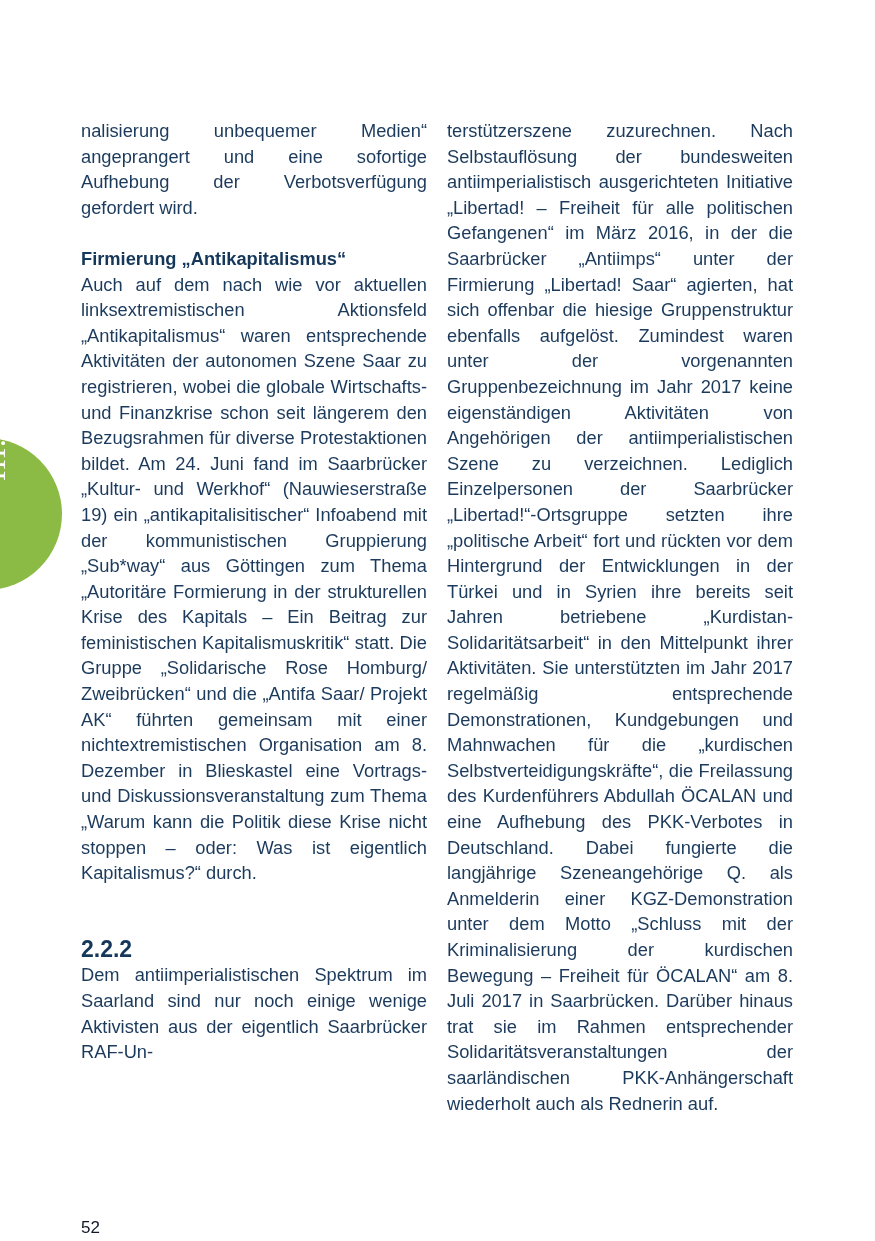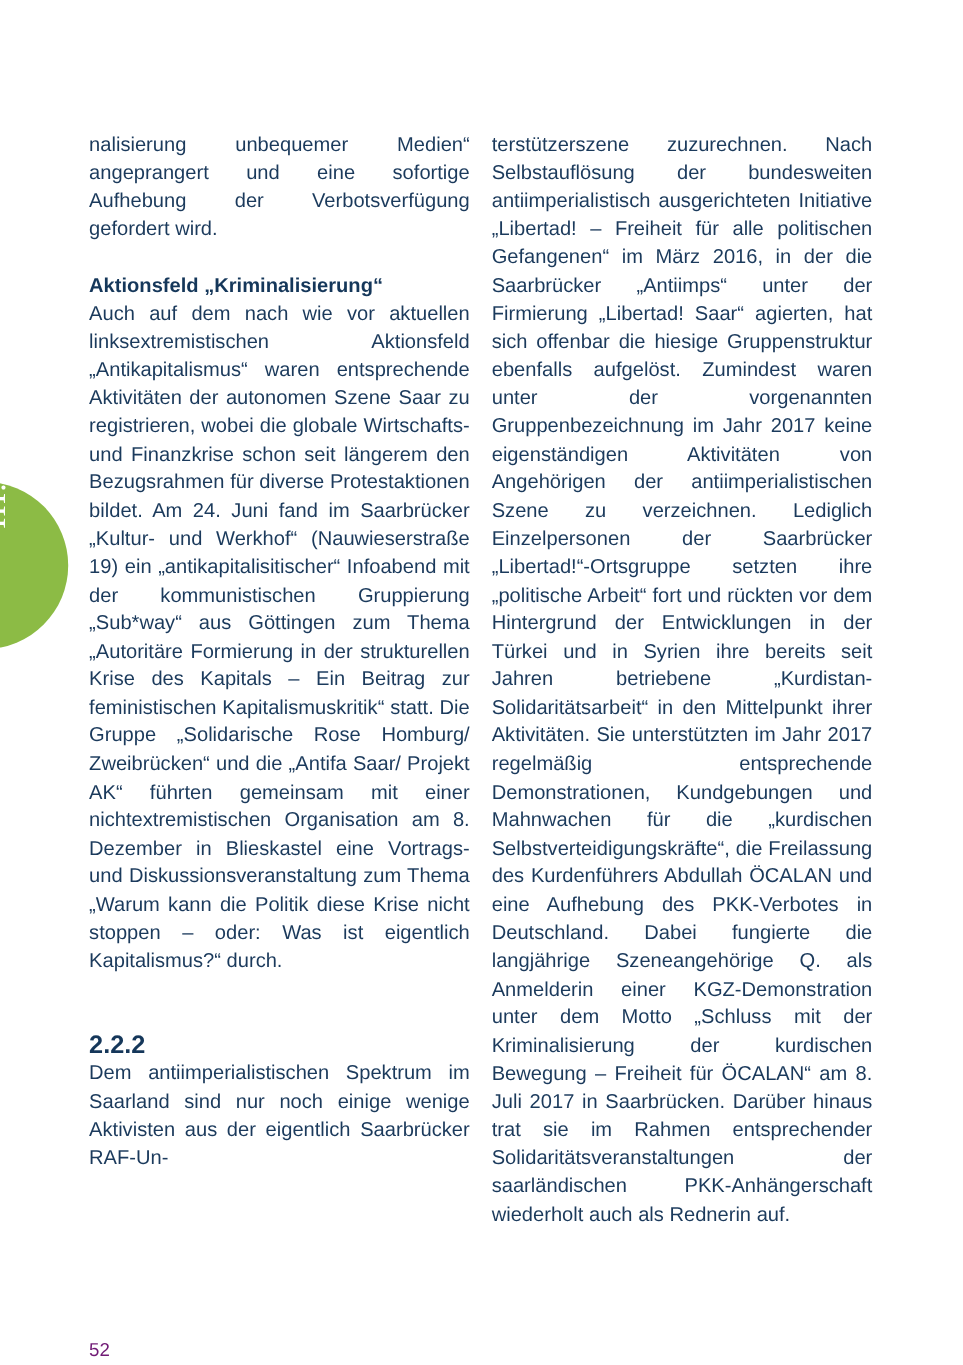--- a/index.html
+++ b/index.html
@@ -110,21 +110,21 @@
   }
   .numbered-heading .title {
     flex: 1 1 auto;
   }
 
   
   #page-number {
     position: absolute;
     left: 81px;
     top: 1178px;
-    color: #701a75;
+    color: #0f172a;
     font-size: 17px;
     line-height: 20px;
   }
 </style>
 </head>
 <body>
 
 <div id="page">
 
   <div id="thumb-tab">
@@ -132,21 +132,21 @@
   </div>
 
   <div id="columns">
 
     <div class="column">
 
       <p class="para last-flush">nalisierung unbequemer Medien“ angeprangert und eine sofortige Aufhebung der Verbotsverfügung gefordert wird.</p>
 
       <div class="spacer-line"></div>
 
-      <h3 class="section-heading">Aktionsfeld „Kriminalisierung“</h3>
+      <h3 class="section-heading">Firmierung „Antikapitalismus“</h3>
 
       <p class="para">Auch auf dem nach wie vor aktuellen linksextremistischen Aktionsfeld „Antikapitalismus“ waren entsprechende Aktivitäten der autonomen Szene Saar zu registrieren, wobei die globale Wirtschafts- und Finanzkrise schon seit längerem den Bezugsrahmen für diverse Protestaktionen bildet. Am 24. Juni fand im Saarbrücker „Kultur- und Werkhof“ (Nauwieserstraße 19) ein „antikapitalisitischer“ Infoabend mit der kommunistischen Gruppierung „Sub*way“ aus Göttingen zum Thema „Autoritäre Formierung in der strukturellen Krise des Kapitals – Ein Beitrag zur feministischen Kapitalismuskritik“ statt. Die Gruppe „Solidarische Rose Homburg/ Zweibrücken“ und die „Antifa Saar/ Projekt AK“ führten gemeinsam mit einer nichtextremistischen Organisation am 8. Dezember in Blieskastel eine Vortrags- und Diskussionsveranstaltung zum Thema „Warum kann die Politik diese Krise nicht stoppen – oder: Was ist eigentlich Kapitalismus?“ durch.</p>
 
       <div class="spacer-big"></div>
 
       <div class="numbered-heading">
         <span class="num">2.2.2</span>
       </div>
 
       <p class="para">Dem antiimperialistischen Spektrum im Saarland sind nur noch einige wenige Aktivisten aus der eigentlich Saarbrücker RAF-Un-</p>

